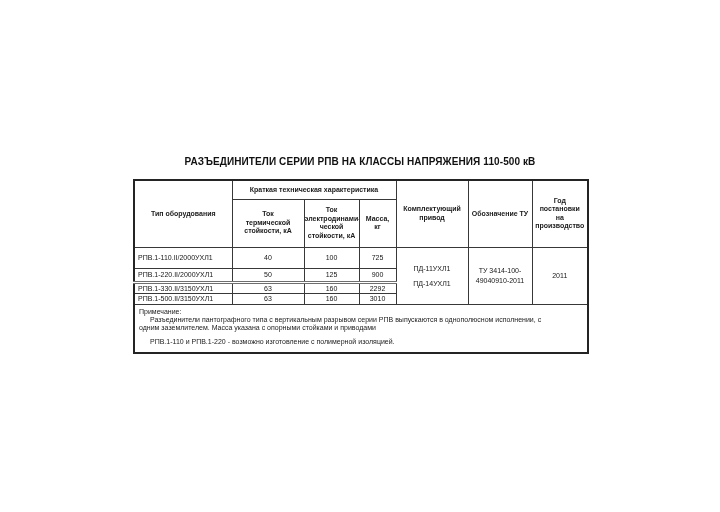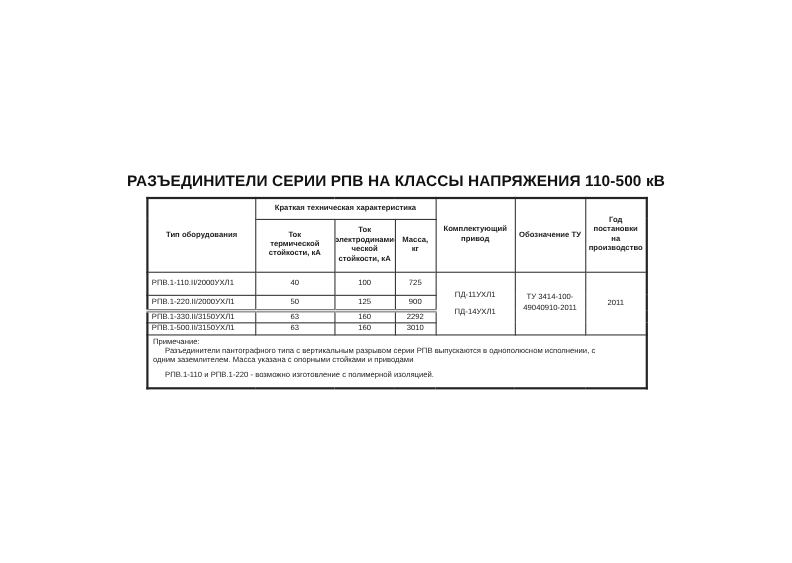--- a/index.html
+++ b/index.html
@@ -14,21 +14,21 @@
     font-family: "Liberation Sans", sans-serif;
     color: #161616;
     overflow: hidden;
   }
   .page-title {
     position: absolute;
     top: 156px;
     left: 0;
     width: 720px;
     text-align: center;
-    font-size: 14px;
+    font-size: 10px;
     font-weight: bold;
     letter-spacing: 0.1px;
     color: #111;
   }
   table.spec {
     position: absolute;
     left: 133px;
     top: 179px;
     width: 454px;
     border-collapse: collapse;

